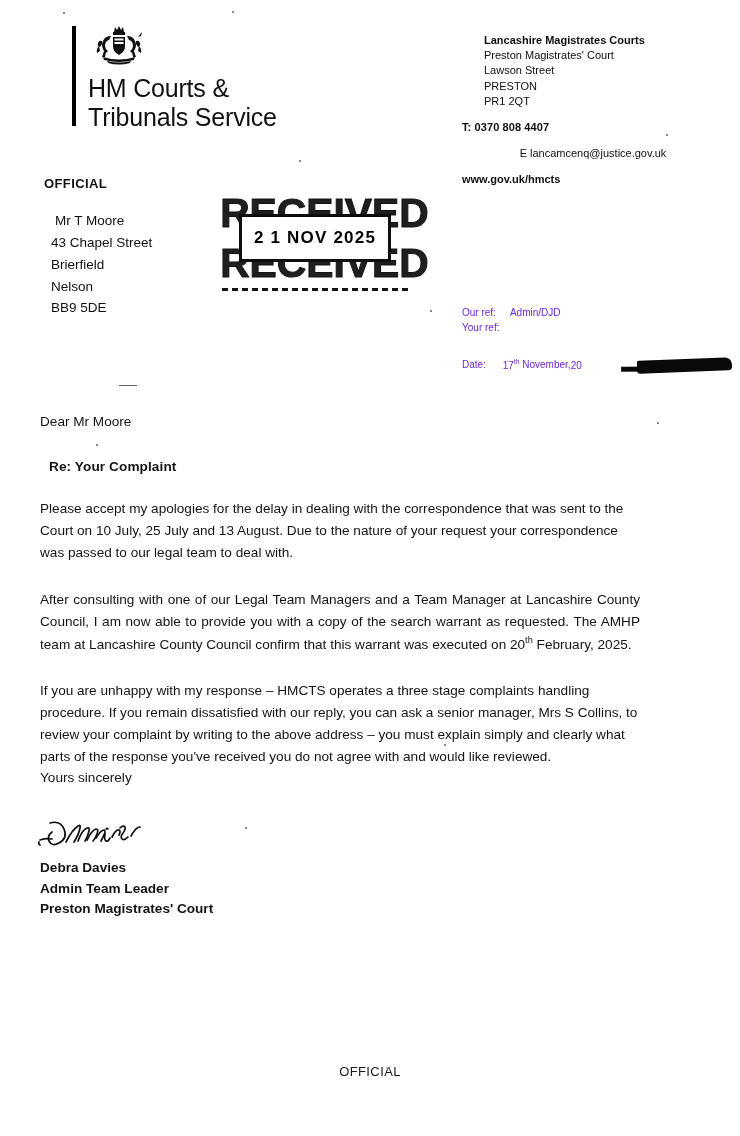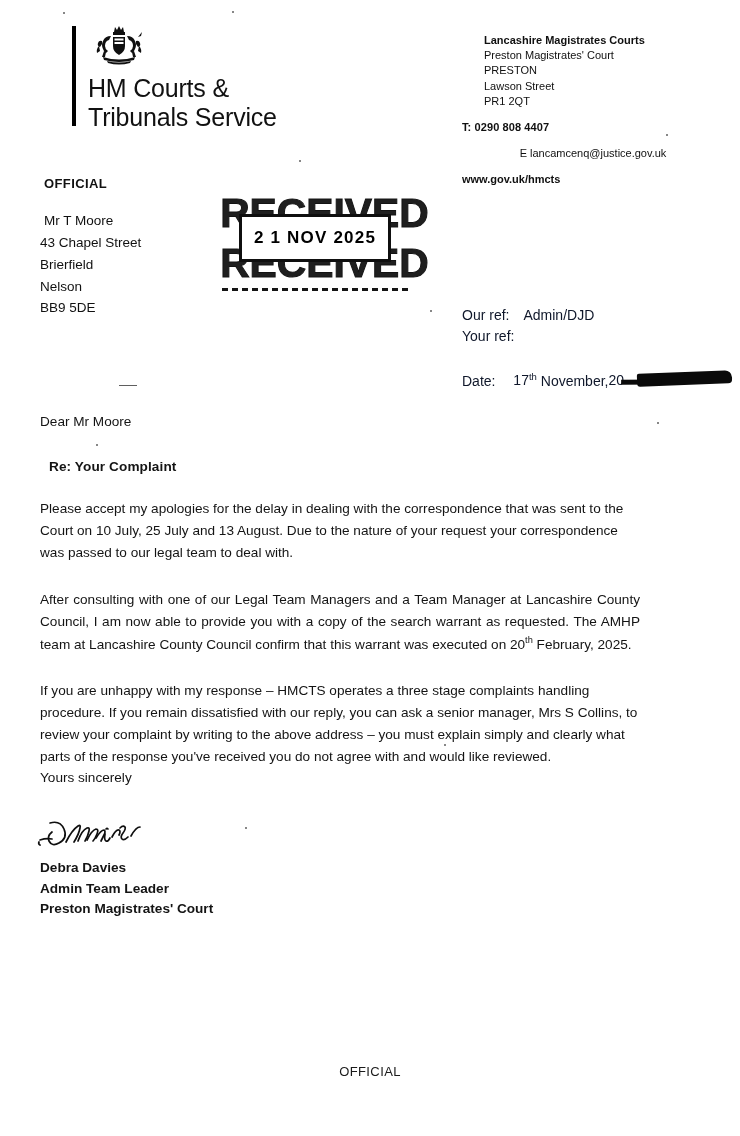--- a/index.html
+++ b/index.html
@@ -77,21 +77,21 @@
     left: 44px;
     top: 176px;
     font-size: 13px;
     font-weight: 700;
     letter-spacing: 0.4px;
   }
 
   
   .recipient {
     position: absolute;
-    left: 40px;
+    left: 51px;
     top: 210px;
     font-size: 13.5px;
     line-height: 1.62;
     color: #111;
   }
   .recipient .r-first { padding-left: 4px; }
 
   
   .stamp {
     position: absolute;
@@ -148,23 +148,23 @@
     height: 3px;
     background: repeating-linear-gradient(
       to right, #151515 0 6px, transparent 6px 10px);
   }
 
   
   .refs {
     position: absolute;
     left: 462px;
     top: 305px;
-    font-size: 14px;
+    font-size: 10px;
     line-height: 1.52;
-    color: #0f172a;
+    color: #6d28d9;
   }
   .refs .ref-val { padding-left: 14px; }
   .refs .date-row { margin-top: 22px; position: relative; }
   .refs .date-row .yr { position: relative; }
   .redaction {
     position: absolute;
     left: 175px;
     top: 2px;
     width: 95px;
     height: 13px;
@@ -281,25 +281,25 @@
         </g>
       </svg>
       <div class="lh-title">HM Courts &amp;
 Tribunals Service</div>
     </div>
   </div>
 
   <div class="contact">
     <div class="addr-line">Lancashire Magistrates Courts</div>
     <div class="addr-line reg">Preston Magistrates' Court</div>
+    <div class="addr-line reg">Lawson Street</div>
     <div class="addr-line reg">PRESTON</div>
-    <div class="addr-line reg">Lawson Street</div>
     <div class="addr-line reg">PR1 2QT</div>
     <div class="spacer"></div>
-    <div class="tel">T: 0290 808 4407</div>
+    <div class="tel">T: 0370 808 4407</div>
     <div class="spacer"></div>
     <div class="email">E lancamcenq@justice.gov.uk</div>
     <div class="spacer"></div>
     <div class="web">www.gov.uk/hmcts</div>
   </div>
 
   <div class="official-top">OFFICIAL</div>
 
   <div class="recipient">
     <div class="r-first">Mr T Moore</div>

